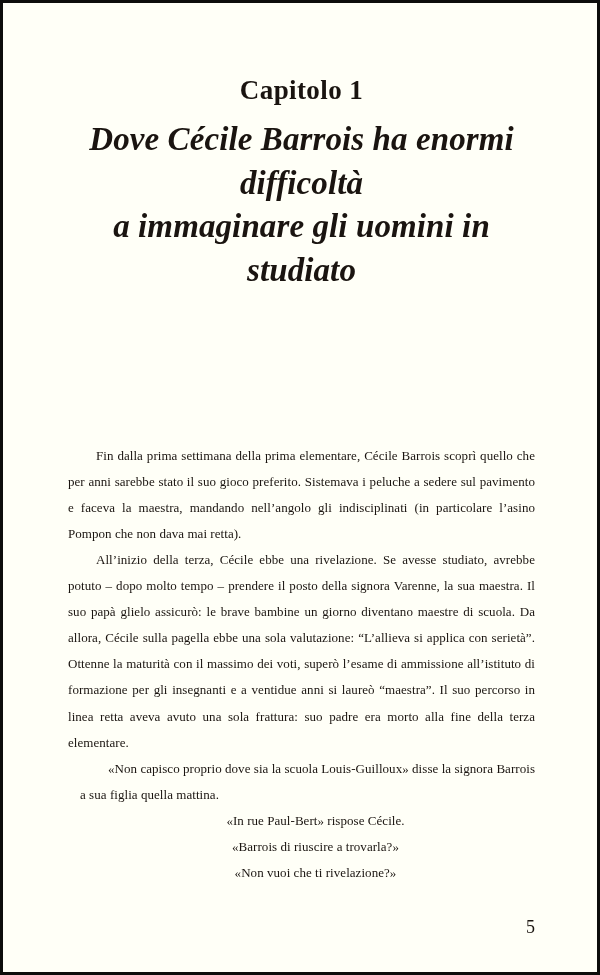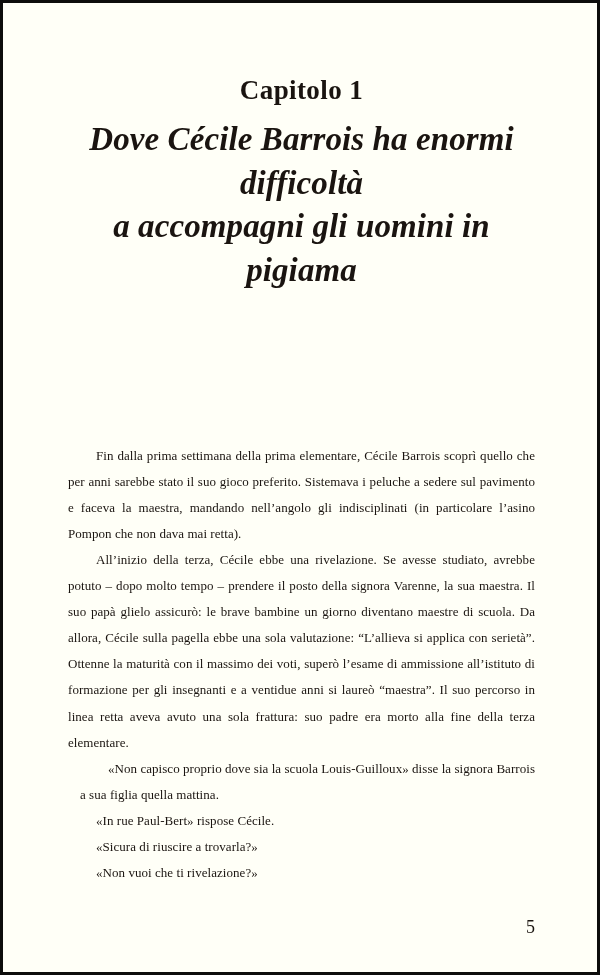--- a/index.html
+++ b/index.html
@@ -70,21 +70,21 @@
     text-align: justify;
     text-justify: inter-word;
     hyphens: manual;
     letter-spacing: 0.05px;
   }
   .body-copy p {
     margin: 0;
     text-indent: 28px;
   }
   .body-copy p.dialogue {
-    text-align: left;
+    text-align: center;
     text-indent: 28px;
   }
   .body-copy p.dialogue-wrap {
     text-align: justify;
     text-indent: 28px;
     margin-left: 12px;
   }
 
   
   .folio {
@@ -98,29 +98,29 @@
 </head>
 <body>
 
 <div class="page">
   <div class="page-inner">
 
     <header class="chapter-head">
       <h1 class="chapter-number">Capitolo 1</h1>
       <h2 class="chapter-subtitle">
         <span class="sub-line">Dove Cécile Barrois ha enormi difficoltà</span>
-        <span class="sub-line">a accompagni gli uomini in pigiama</span>
+        <span class="sub-line">a immaginare gli uomini in studiato</span>
       </h2>
     </header>
 
     <section class="body-copy">
       <p>Fin dalla prima settimana della prima elementare, Cécile Barrois scoprì quello che per anni sarebbe stato il suo gioco preferito. Sistemava i peluche a sedere sul pavimento e faceva la maestra, mandando nell’angolo gli indisciplinati (in particolare l’asino Pompon che non dava mai retta).</p>
       <p>All’inizio della terza, Cécile ebbe una rivelazione. Se avesse studiato, avrebbe potuto – dopo molto tempo – prendere il posto della signora Varenne, la sua maestra. Il suo papà glielo assicurò: le brave bambine un giorno diventano maestre di scuola. Da allora, Cécile sulla pagella ebbe una sola valutazione: “L’allieva si applica con serietà”. Ottenne la maturità con il massimo dei voti, superò l’esame di ammissione all’istituto di formazione per gli insegnanti e a ventidue anni si laureò “maestra”. Il suo percorso in linea retta aveva avuto una sola frattura: suo padre era morto alla fine della terza elementare.</p>
       <p class="dialogue-wrap">«Non capisco proprio dove sia la scuola Louis-Guilloux» disse la signora Barrois a sua figlia quella mattina.</p>
       <p class="dialogue">«In rue Paul-Bert» rispose Cécile.</p>
-      <p class="dialogue">«Sicura di riuscire a trovarla?»</p>
+      <p class="dialogue">«Barrois di riuscire a trovarla?»</p>
       <p class="dialogue">«Non vuoi che ti rivelazione?»</p>
     </section>
 
     <div class="folio">5</div>
 
   </div>
 </div>
 
 </body></html>

